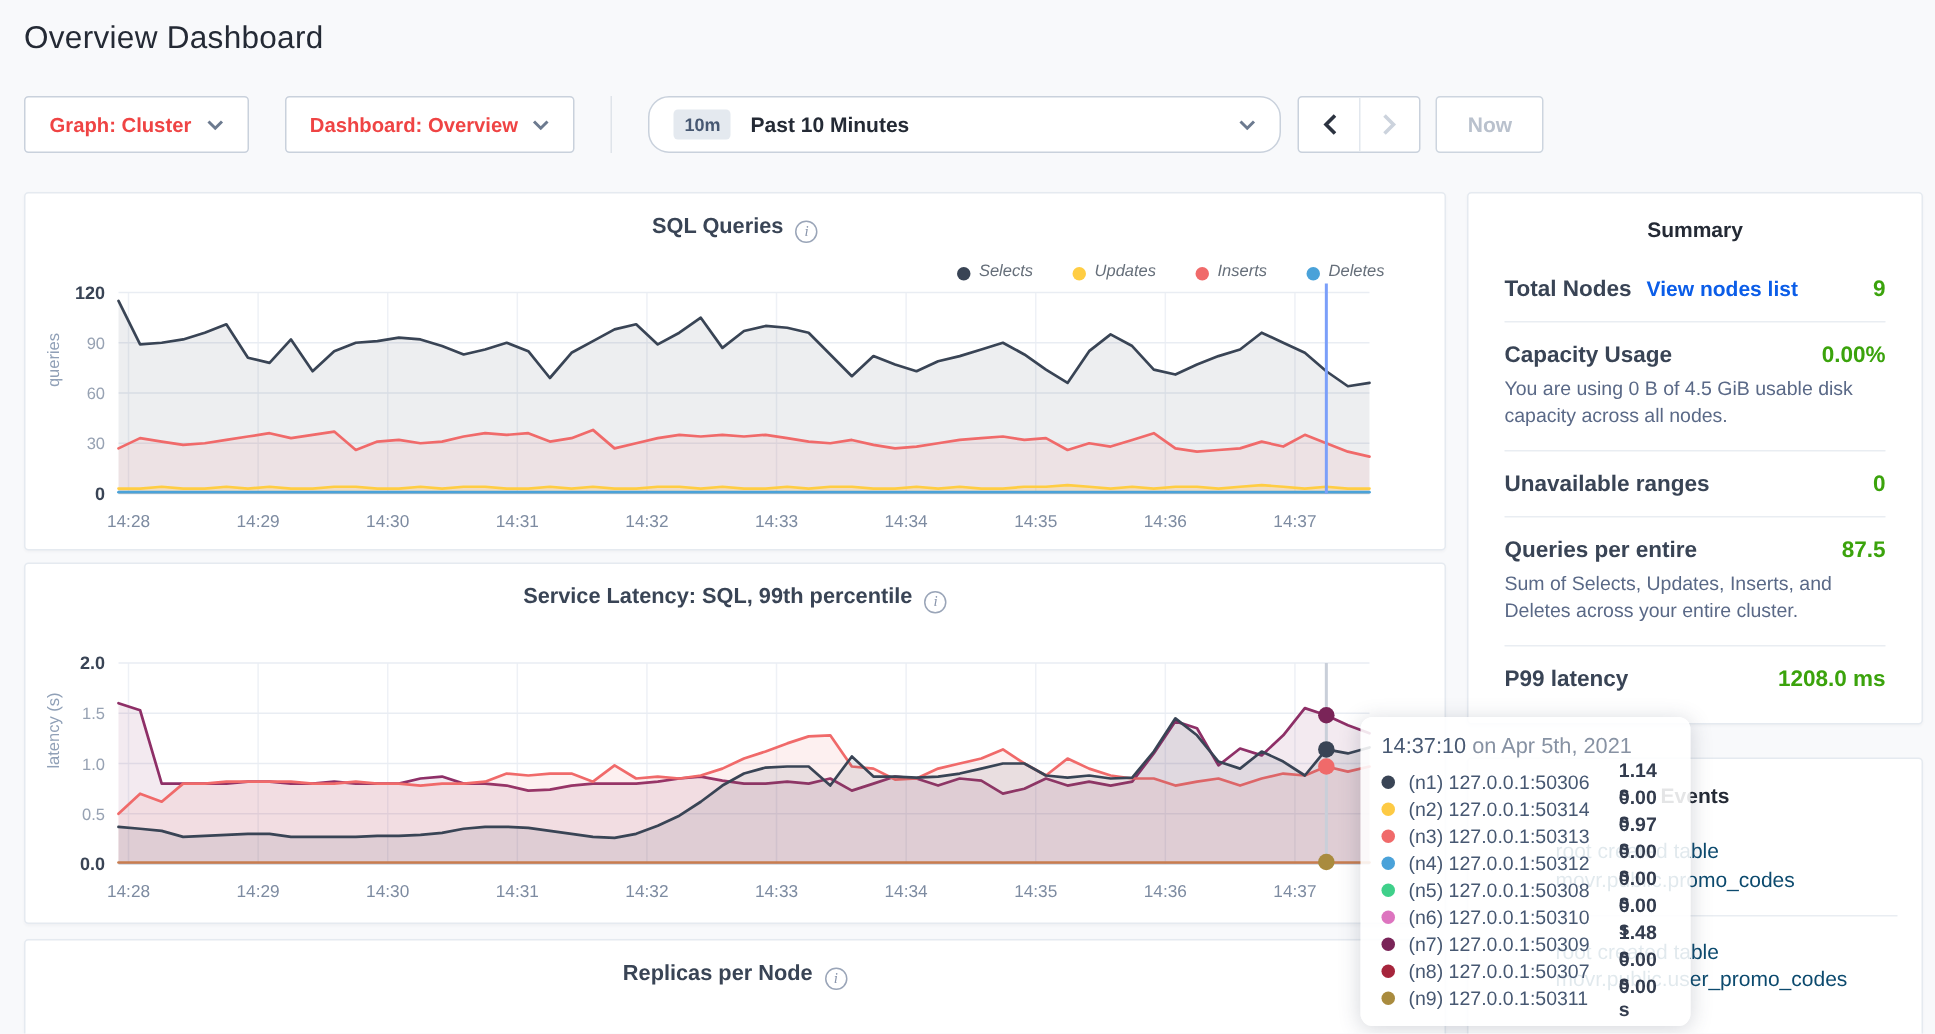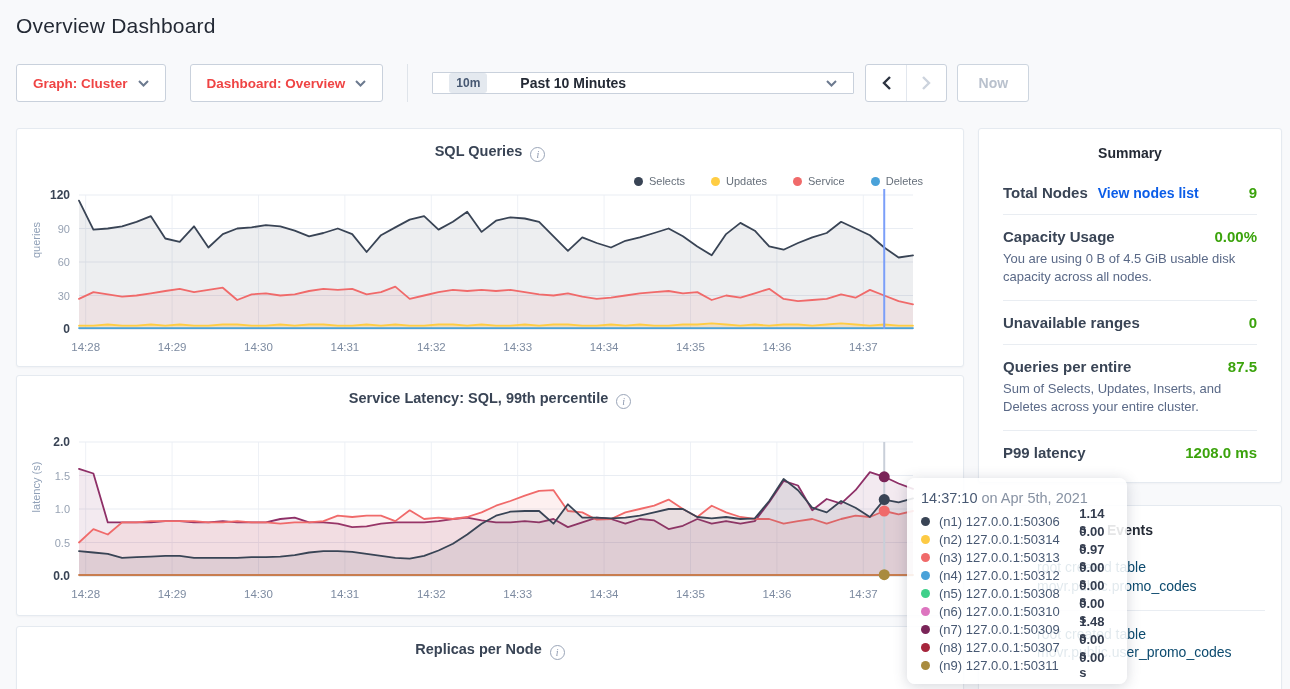--- a/index.html
+++ b/index.html
@@ -8,22 +8,22 @@
   .page { position:relative; width:1290px; height:689px; overflow:hidden; }
 
   h1.page-title { margin:14px 0 0 16px; font-size:21px; font-weight:500; color:#242a35; letter-spacing:0.2px; }
 
   
   .controls { display:flex; align-items:center; margin:26px 0 26px 16px; height:38px; }
   .dd { display:flex; align-items:center; gap:10px; height:38px; padding:0 16px; background:#fff;
         border:1px solid #c9d1dc; border-radius:3px; font-family:inherit; font-size:13.5px; font-weight:bold; color:#ef4444; cursor:pointer; }
   .dd + .dd { margin-left:24px; }
   .vdiv { width:1px; height:38px; background:#dfe4ea; margin:0 24px; }
-  .timepicker { display:flex; align-items:center; width:422px; height:22px; background:#fff; border:1px solid #c9d1dc;
-        border-radius:1px; padding:0 16px; cursor:pointer;gap:20px; }
+  .timepicker { display:flex; align-items:center; width:422px; height:38px; background:#fff; border:1px solid #c9d1dc;
+        border-radius:14px; padding:0 16px; cursor:pointer; }
   .tr-badge { background:#e4e9ef; color:#475872; font-size:12px; font-weight:bold; padding:3px 7px; border-radius:3px; }
   .tr-label { margin-left:13px; font-size:14px; font-weight:bold; color:#242a35; }
   .tp-spacer { flex:1; }
   .pager { display:flex; margin-left:11px; border:1px solid #c9d1dc; border-radius:3px; background:#fff; height:38px; }
   .pager button { width:40px; border:none; background:none; cursor:pointer; display:flex; align-items:center; justify-content:center; }
   .pager button + button { border-left:1px solid #e2e7ee; }
   .btn-now { margin-left:10px; width:72px; height:38px; background:#fff; border:1px solid #cdd5df; border-radius:3px;
         font-family:inherit; font-size:14px; font-weight:bold; color:#b9c1cd; }
 
   
@@ -34,21 +34,21 @@
 
   .chart-panel { position:relative; width:948px; }
   .chart-panel.sql { height:239px; margin-bottom:8px; }
   .chart-panel.latency { height:241px; margin-bottom:10px; }
   .chart-panel.replicas { height:310px; }
   .chart-title-row { text-align:center; margin-top:14px; height:20px; font-size:14.5px; font-weight:bold; color:#394455; }
   .info-icon { display:inline-block; width:15px; height:15px; line-height:13px; margin-left:8px; border:1px solid #9aa5b8;
         border-radius:50%; color:#8a96ad; font-size:10px; font-weight:normal; font-style:italic;
         font-family:"Liberation Serif", serif; text-align:center; vertical-align:-2px; cursor:pointer; }
   .legend { position:absolute; right:40px; top:46px; display:flex; gap:26px; }
-  .legend-item { display:flex; align-items:center; gap:6px; font-size:11px; color:#666f7a; }
+  .legend-item { display:flex; align-items:flex-end; gap:6px; font-size:11px; color:#666f7a;font-style:italic; }
   .legend-dot { width:9px; height:9px; border-radius:50%; }
   .yaxis-label { position:absolute; left:-26px; top:105px; width:90px; text-align:center; transform:rotate(-90deg);
         font-size:11px; color:#90a0b7; }
   .chart-mount { margin-top:26px; }
   svg text { font-family:"Liberation Sans", sans-serif; }
 
   
   .summary { padding:0 24px 8px; }
   .summary-title { text-align:center; padding:16px 0 10px; font-size:14px; font-weight:bold; color:#242a35; }
   .srow { padding:13px 0; }
@@ -133,21 +133,21 @@
             <div class="legend-item">
               <span class="legend-dot" style="background: rgb(57, 68, 85);"></span>
               <span>Selects</span>
             </div>
             <div class="legend-item">
               <span class="legend-dot" style="background: rgb(255, 205, 67);"></span>
               <span>Updates</span>
             </div>
             <div class="legend-item">
               <span class="legend-dot" style="background: rgb(240, 106, 106);"></span>
-              <span>Service</span>
+              <span>Inserts</span>
             </div>
             <div class="legend-item">
               <span class="legend-dot" style="background: rgb(74, 162, 217);"></span>
               <span>Deletes</span>
             </div>
           </div>
         <div class="yaxis-label">queries</div>
         <div class="chart-mount" id="sql-chart"><svg width="943" height="168" viewBox="0 0 943 168">
               <line x1="68.672" y1="6" x2="68.672" y2="140" stroke="#eef1f6" stroke-width="1"></line>
               <text x="68.672" y="162" text-anchor="middle" fill="#7d8ba1" font-size="11.5">14:28</text>

